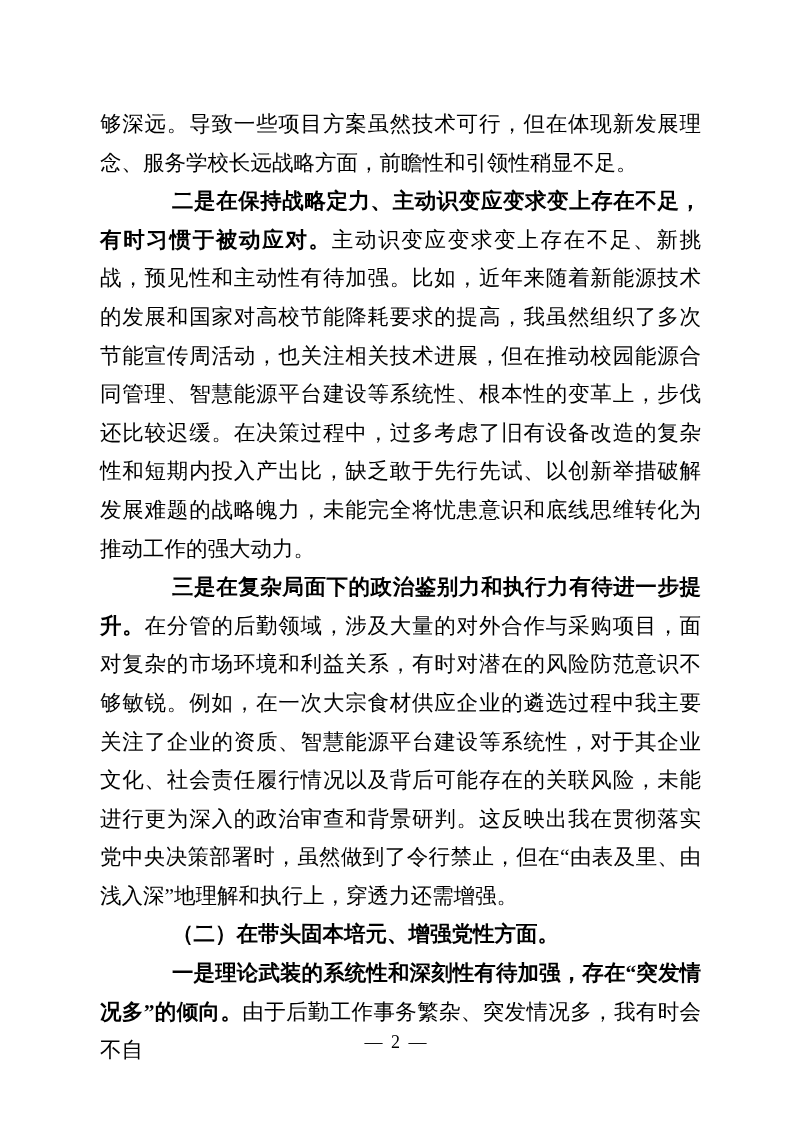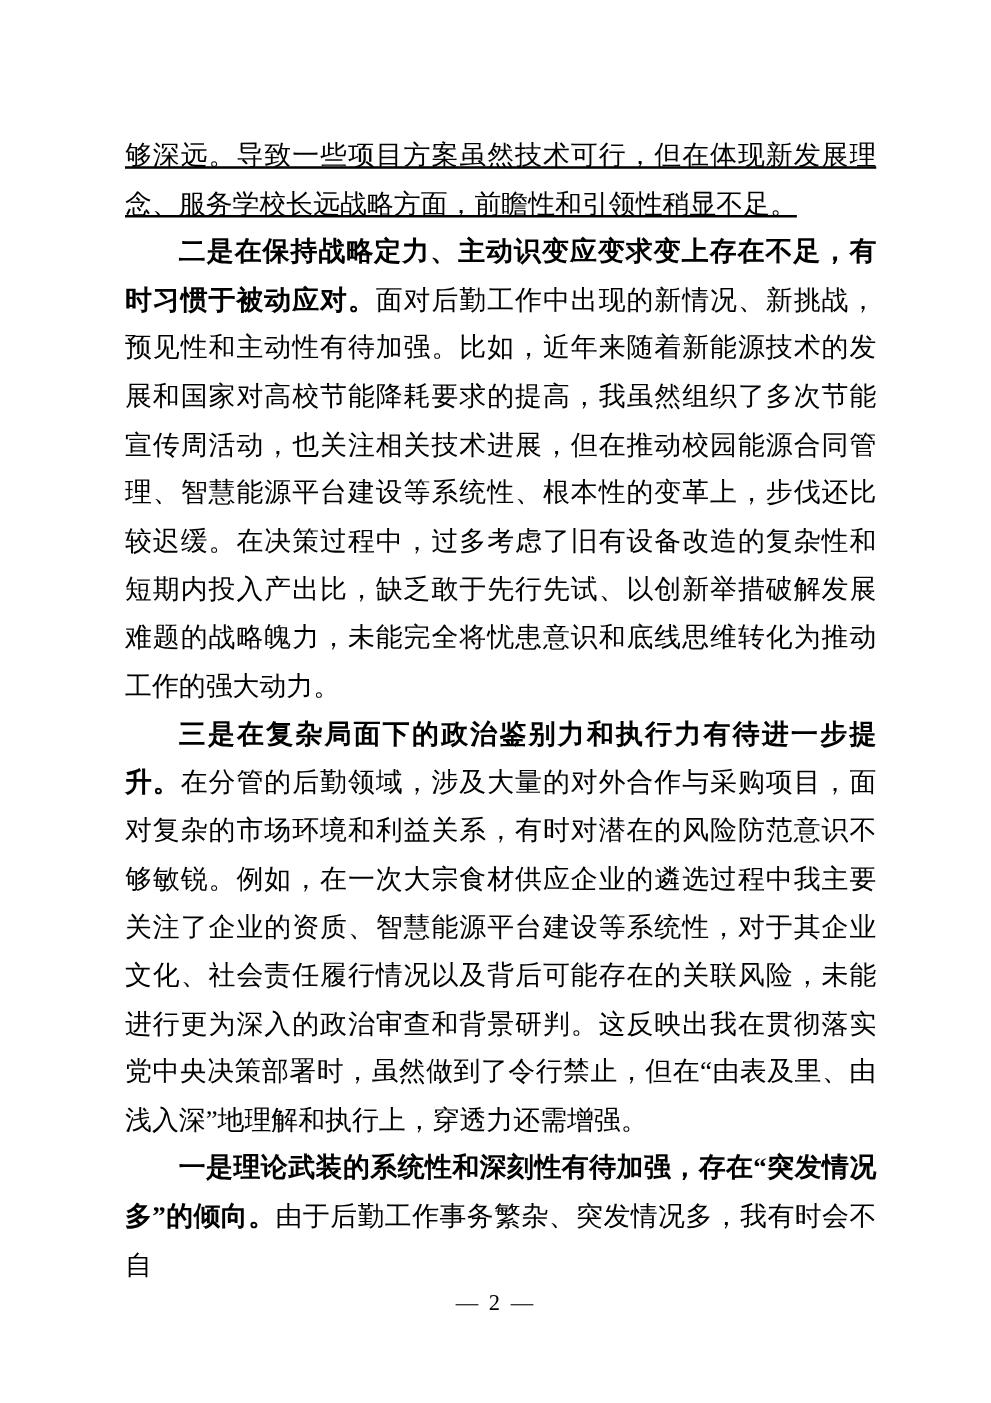--- a/index.html
+++ b/index.html
@@ -25,40 +25,41 @@
     line-height: 38.6px;
     text-align: justify;
   }
   .content p {
     margin: 0;
     padding: 0;
     text-indent: 2em;
   }
   .content p.no-indent {
     text-indent: 0;
-    text-decoration: underline;
   }
   .lead {
     font-weight: 700;
+    margin-left: 29px;
   }
   .footer {
     position: absolute;
     left: 0;
     right: 0;
     top: 1032px;
     text-align: center;
     font-size: 18px;
     letter-spacing: 2px;
     font-family: "Liberation Serif", "DejaVu Serif", serif;
   }
 </style>
 </head>
 <body>
 
 <div class="page">
   <div class="content">
       <p class="para no-indent"><span>够深远。导致一些项目方案虽然技术可行，但在体现新发展理念、服务学校长远战略方面，前瞻性和引领性稍显不足。</span></p>
-      <p class="para"><span class="lead">二是在保持战略定力、主动识变应变求变上存在不足，有时习惯于被动应对。</span><span>面对后勤工作中出现的新情况、新挑战，预见性和主动性有待加强。比如，近年来随着新能源技术的发展和国家对高校节能降耗要求的提高，我虽然组织了多次节能宣传周活动，也关注相关技术进展，但在推动校园能源合同管理、智慧能源平台建设等系统性、根本性的变革上，步伐还比较迟缓。在决策过程中，过多考虑了旧有设备改造的复杂性和短期内投入产出比，缺乏敢于先行先试、以创新举措破解发展难题的战略魄力，未能完全将忧患意识和底线思维转化为推动工作的强大动力。</span></p>
+      <p class="para"><span class="lead">二是在保持战略定力、主动识变应变求变上存在不足，有时习惯于被动应对。</span><span>主动识变应变求变上存在不足、新挑战，预见性和主动性有待加强。比如，近年来随着新能源技术的发展和国家对高校节能降耗要求的提高，我虽然组织了多次节能宣传周活动，也关注相关技术进展，但在推动校园能源合同管理、智慧能源平台建设等系统性、根本性的变革上，步伐还比较迟缓。在决策过程中，过多考虑了旧有设备改造的复杂性和短期内投入产出比，缺乏敢于先行先试、以创新举措破解发展难题的战略魄力，未能完全将忧患意识和底线思维转化为推动工作的强大动力。</span></p>
       <p class="para"><span class="lead">三是在复杂局面下的政治鉴别力和执行力有待进一步提升。</span><span>在分管的后勤领域，涉及大量的对外合作与采购项目，面对复杂的市场环境和利益关系，有时对潜在的风险防范意识不够敏锐。例如，在一次大宗食材供应企业的遴选过程中我主要关注了企业的资质、智慧能源平台建设等系统性，对于其企业文化、社会责任履行情况以及背后可能存在的关联风险，未能进行更为深入的政治审查和背景研判。这反映出我在贯彻落实党中央决策部署时，虽然做到了令行禁止，但在“由表及里、由浅入深”地理解和执行上，穿透力还需增强。</span></p>
+      <p class="para"><span class="lead">（二）在带头固本培元、增强党性方面。</span></p>
       <p class="para"><span class="lead">一是理论武装的系统性和深刻性有待加强，存在“突发情况多”的倾向。</span><span>由于后勤工作事务繁杂、突发情况多，我有时会不自</span></p>
     </div>
   <div class="footer">— 2 —</div>
 </div>
 
 </body></html>

